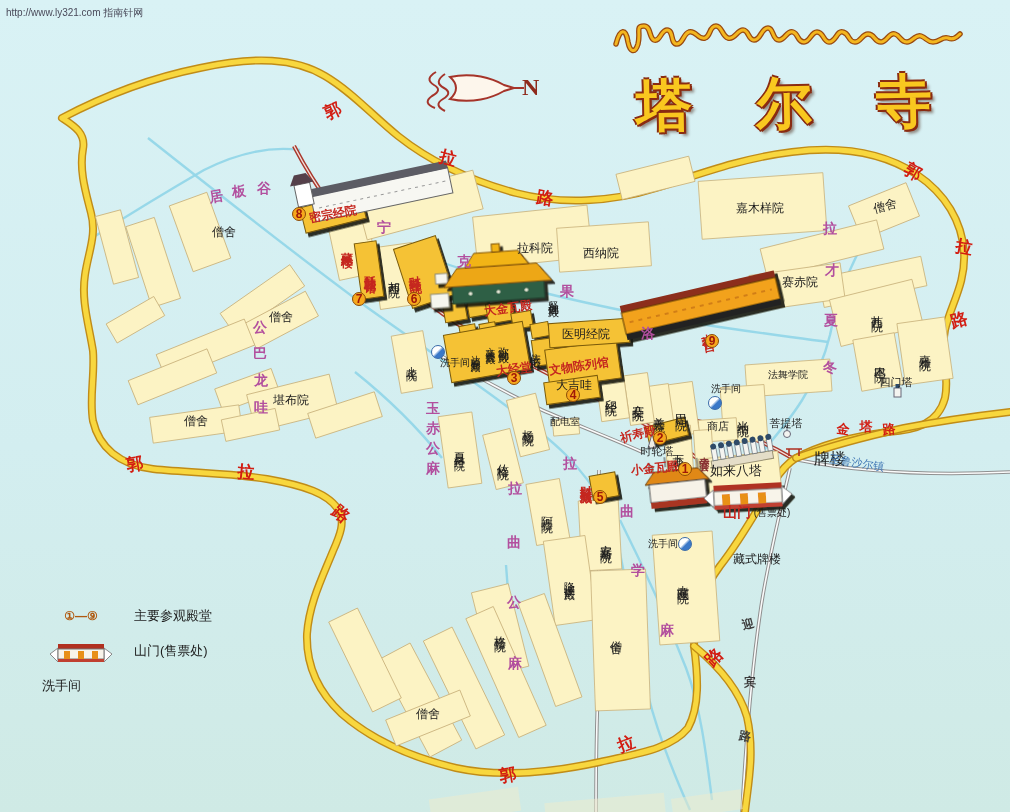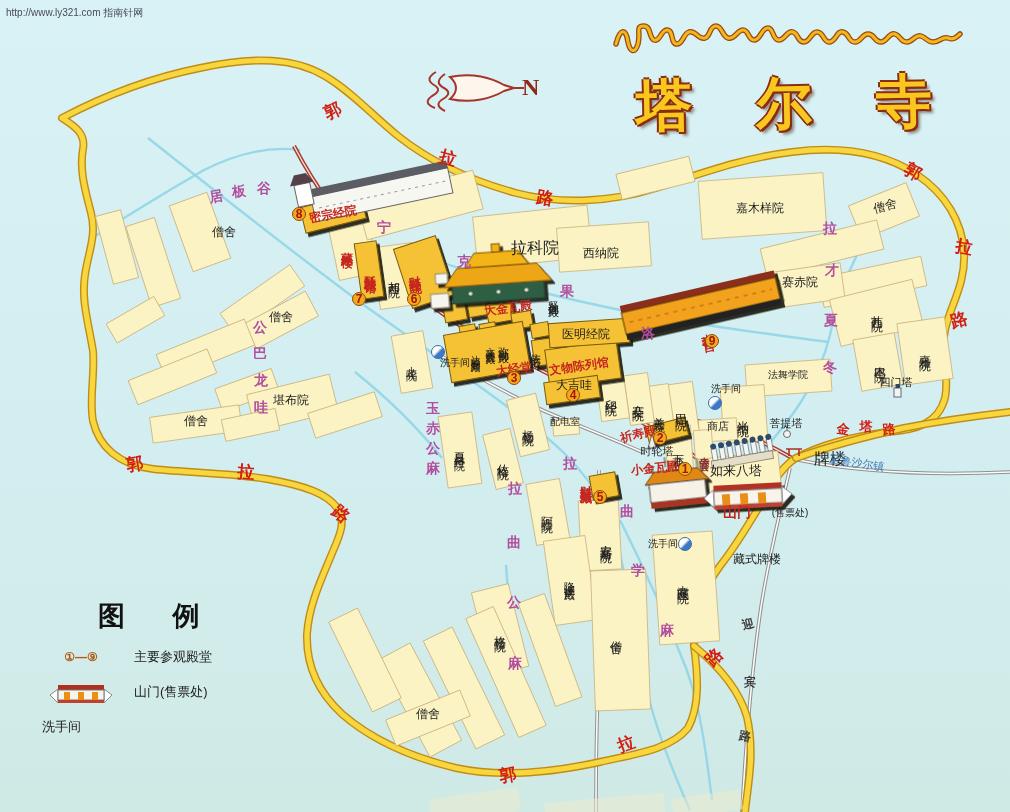--- a/index.html
+++ b/index.html
@@ -286,21 +286,21 @@
 
   <span id="compass-n">N</span>
 
   <div id="labels">
       <span class="lb lb-k" style="left: 224px; top: 232px; font-size: 12px; transform: translate(-50%, -50%) rotate(0deg);">僧舍</span>
       <span class="lb lb-k" style="left: 281px; top: 317px; font-size: 12px; transform: translate(-50%, -50%) rotate(0deg);">僧舍</span>
       <span class="lb lb-k" style="left: 196px; top: 421px; font-size: 12px; transform: translate(-50%, -50%) rotate(0deg);">僧舍</span>
       <span class="lb lb-k" style="left: 885px; top: 206px; font-size: 12px; transform: translate(-50%, -50%) rotate(-15deg);">僧舍</span>
       <span class="lb lb-k" style="left: 428px; top: 714px; font-size: 12px; transform: translate(-50%, -50%) rotate(0deg);">僧舍</span>
       <span class="lb lb-k v" style="left: 616px; top: 633px; font-size: 12px; transform: translate(-50%, -50%) rotate(0deg);">僧舍</span>
-      <span class="lb lb-k" style="left: 535px; top: 248px; font-size: 16px; transform: translate(-50%, -50%) rotate(0deg);">拉科院</span>
+      <span class="lb lb-k" style="left: 535px; top: 248px; font-size: 12px; transform: translate(-50%, -50%) rotate(0deg);">拉科院</span>
       <span class="lb lb-k" style="left: 601px; top: 253px; font-size: 12px; transform: translate(-50%, -50%) rotate(0deg);">西纳院</span>
       <span class="lb lb-k" style="left: 760px; top: 208px; font-size: 12px; transform: translate(-50%, -50%) rotate(0deg);">嘉木样院</span>
       <span class="lb lb-k" style="left: 800px; top: 282px; font-size: 12px; transform: translate(-50%, -50%) rotate(0deg);">赛赤院</span>
       <span class="lb lb-k v" style="left: 877px; top: 309px; font-size: 12px; transform: translate(-50%, -50%) rotate(0deg);">扎西院</span>
       <span class="lb lb-k v" style="left: 925px; top: 348px; font-size: 12px; transform: translate(-50%, -50%) rotate(0deg);">嘉雅院</span>
       <span class="lb lb-k v" style="left: 880px; top: 360px; font-size: 12px; transform: translate(-50%, -50%) rotate(0deg);">本巴院</span>
       <span class="lb lb-k" style="left: 896px; top: 382px; font-size: 11px; transform: translate(-50%, -50%) rotate(0deg);">四门塔</span>
       <span class="lb lb-k" style="left: 788px; top: 375px; font-size: 10px; transform: translate(-50%, -50%) rotate(0deg);">法舞学院</span>
       <span class="lb lb-k v" style="left: 743px; top: 414px; font-size: 12px; transform: translate(-50%, -50%) rotate(0deg);">米纳院</span>
       <span class="lb lb-k" style="left: 786px; top: 423px; font-size: 11px; transform: translate(-50%, -50%) rotate(0deg);">菩提塔</span>
@@ -330,21 +330,21 @@
       <span class="lb lb-k v" style="left: 503px; top: 457px; font-size: 12px; transform: translate(-50%, -50%) rotate(0deg);">佐格院</span>
       <span class="lb lb-k v" style="left: 547px; top: 510px; font-size: 12px; transform: translate(-50%, -50%) rotate(0deg);">阿嘉院</span>
       <span class="lb lb-k v" style="left: 606px; top: 539px; font-size: 12px; transform: translate(-50%, -50%) rotate(0deg);">安嘉斯院</span>
       <span class="lb lb-k v" style="left: 569px; top: 578px; font-size: 11px; transform: translate(-50%, -50%) rotate(0deg);">隆波护法殿</span>
       <span class="lb lb-k v" style="left: 500px; top: 629px; font-size: 12px; transform: translate(-50%, -50%) rotate(0deg);">格嘉院</span>
       <span class="lb lb-k v" style="left: 683px; top: 580px; font-size: 12px; transform: translate(-50%, -50%) rotate(0deg);">寺藏医院</span>
       <span class="lb lb-k" style="left: 455px; top: 363px; font-size: 10px; transform: translate(-50%, -50%) rotate(0deg);">洗手间</span>
       <span class="lb lb-k" style="left: 726px; top: 389px; font-size: 10px; transform: translate(-50%, -50%) rotate(0deg);">洗手间</span>
       <span class="lb lb-k" style="left: 663px; top: 544px; font-size: 10px; transform: translate(-50%, -50%) rotate(0deg);">洗手间</span>
       <span class="lb lb-h" style="left: 737px; top: 512px; font-size: 14px; transform: translate(-50%, -50%) rotate(0deg);">山门</span>
-      <span class="lb lb-k" style="left: 772px; top: 513px; font-size: 10px; transform: translate(-50%, -50%) rotate(0deg); padding-left: 36px;">(售票处)</span>
+      <span class="lb lb-k" style="left: 772px; top: 513px; font-size: 10px; transform: translate(-50%, -50%) rotate(0deg);">(售票处)</span>
       <span class="lb lb-h" style="left: 508px; top: 308px; font-size: 12px; transform: translate(-50%, -50%) rotate(-8deg);">大金瓦殿</span>
       <span class="lb lb-h" style="left: 514px; top: 369px; font-size: 12px; transform: translate(-50%, -50%) rotate(-8deg);">大经堂</span>
       <span class="lb lb-h" style="left: 579px; top: 366px; font-size: 12px; transform: translate(-50%, -50%) rotate(-8deg);">文物陈列馆</span>
       <span class="lb lb-h" style="left: 638px; top: 434px; font-size: 12px; transform: translate(-50%, -50%) rotate(-14deg);">祈寿殿</span>
       <span class="lb lb-h" style="left: 655px; top: 468px; font-size: 12px; transform: translate(-50%, -50%) rotate(-6deg);">小金瓦殿</span>
       <span class="lb lb-h v" style="left: 586px; top: 480px; font-size: 12px; transform: translate(-50%, -50%) rotate(0deg);">财轮坛城殿</span>
       <span class="lb lb-h v" style="left: 705px; top: 328px; font-size: 12px; transform: translate(-50%, -50%) rotate(-12deg);">吉祥行宫</span>
       <span class="lb lb-h" style="left: 333px; top: 214px; font-size: 12px; transform: translate(-50%, -50%) rotate(-10deg);">密宗经院</span>
       <span class="lb lb-h v" style="left: 370px; top: 269px; font-size: 12px; transform: translate(-50%, -50%) rotate(0deg);">酥油花馆</span>
       <span class="lb lb-h v" style="left: 413px; top: 270px; font-size: 12px; transform: translate(-50%, -50%) rotate(-8deg);">财轮经院</span>
@@ -404,21 +404,20 @@
       <span class="lb lb-bg" style="left: 660px; top: 438px; font-size: 12px; transform: translate(-50%, -50%) rotate(0deg);">2</span>
       <span class="lb lb-bg" style="left: 685px; top: 469px; font-size: 12px; transform: translate(-50%, -50%) rotate(0deg);">1</span>
       <span class="lb lb-bg" style="left: 600px; top: 497px; font-size: 12px; transform: translate(-50%, -50%) rotate(0deg);">5</span>
       <span class="lb lb-bg" style="left: 712px; top: 341px; font-size: 12px; transform: translate(-50%, -50%) rotate(0deg);">9</span>
       <span class="toilet" style="left: 431px; top: 345px;"></span>
       <span class="toilet" style="left: 708px; top: 396px;"></span>
       <span class="toilet" style="left: 678px; top: 537px;"></span>
     </div>
 
   <div id="legend">
-    <div class="lg-title">图 例</div>
     <div class="lg-row">
       <span class="lg-sw">
           <span class="sw-range">①—⑨</span>
         </span>
       <span class="lg-lab">主要参观殿堂</span>
     </div>
     <div class="lg-row" style="height:34px;">
       <span class="lg-sw">
         <svg width="66" height="30" viewBox="0 0 66 30">
           <polygon points="2,18 10,12 10,26" fill="#fff" stroke="#888"></polygon>

